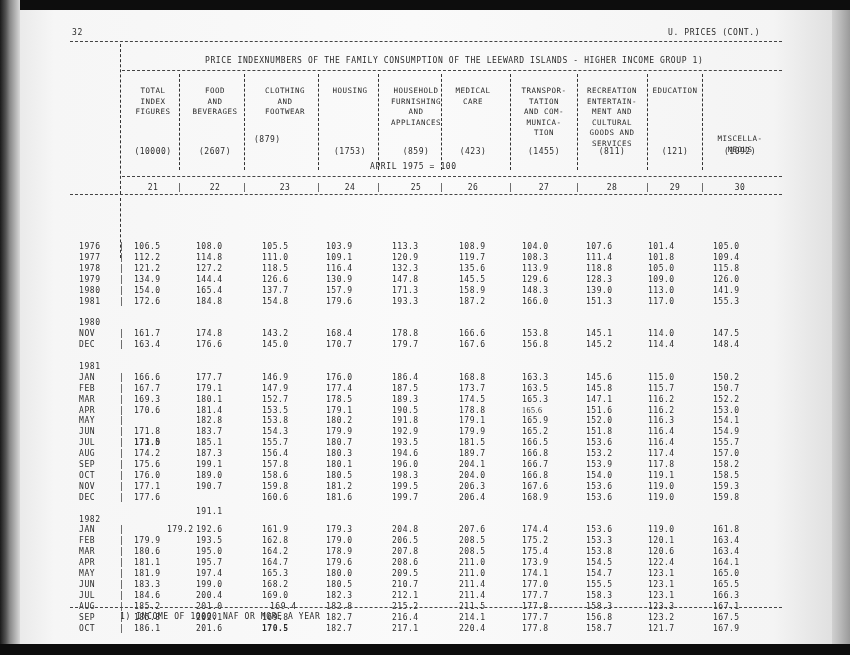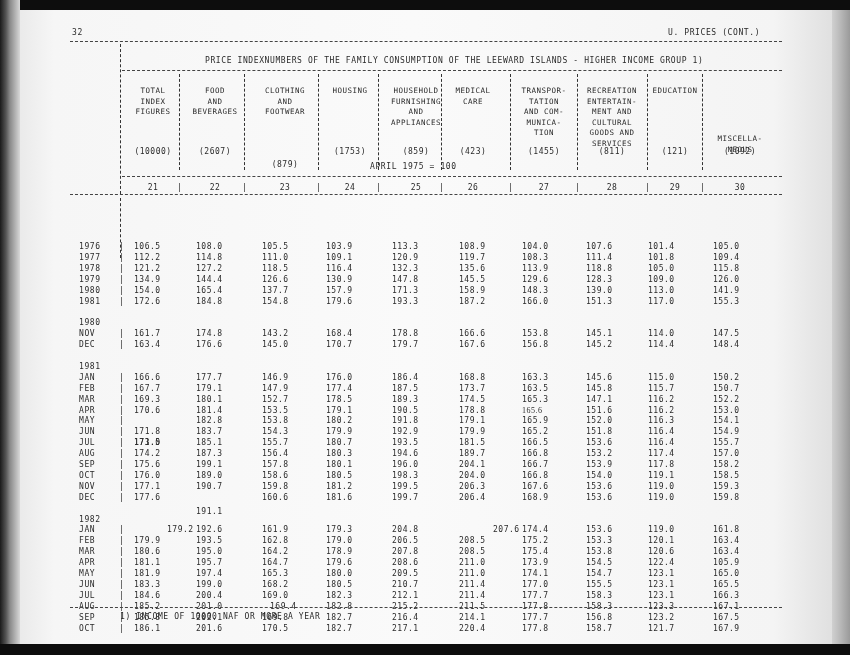--- a/index.html
+++ b/index.html
@@ -51,21 +51,21 @@
       <span class="num" style="left:128px;top:148px;width:50px;text-align:center;">(10000)</span>
       <span class="num" style="left:128px;top:184px;width:50px;text-align:center;">21</span>
       <div class="hdr" style="left:186px;top:86px;width:58px;">FOOD
 AND
 BEVERAGES</div>
       <span class="num" style="left:186px;top:148px;width:58px;text-align:center;">(2607)</span>
       <span class="num" style="left:186px;top:184px;width:58px;text-align:center;">22</span>
       <div class="hdr" style="left:254px;top:86px;width:62px;">CLOTHING
 AND
 FOOTWEAR</div>
-      <span class="num" style="left:254px;top:161px;width:62px;text-align:center;">(879)</span>
+      <span class="num" style="left:254px;top:136px;width:62px;">(879)</span>
       <span class="num" style="left:254px;top:184px;width:62px;text-align:center;">23</span>
       <div class="hdr" style="left:326px;top:86px;width:48px;">HOUSING</div>
       <span class="num" style="left:326px;top:148px;width:48px;text-align:center;">(1753)</span>
       <span class="num" style="left:326px;top:184px;width:48px;text-align:center;">24</span>
       <div class="hdr" style="left:385px;top:86px;width:62px;">HOUSEHOLD
 FURNISHING
 AND
 APPLIANCES</div>
       <span class="num" style="left:385px;top:148px;width:62px;text-align:center;">(859)</span>
       <span class="num" style="left:385px;top:184px;width:62px;text-align:center;">25</span>
@@ -399,21 +399,21 @@
       </div>
       <span class="t" style="left:79px;top:515.5px;">1982</span>
       <div>
         <span class="t" style="left:79px;top:526.4px;">JAN</span>
         <span class="pipe" style="left:119px;top:526.4px;">|</span>
         <span class="num" style="left:134px;top:526.4px;margin-left:33px;">179.2</span>
         <span class="num" style="left:196px;top:526.4px;">192.6</span>
         <span class="num" style="left:262px;top:526.4px;">161.9</span>
         <span class="num" style="left:326px;top:526.4px;">179.3</span>
         <span class="num" style="left:392px;top:526.4px;">204.8</span>
-        <span class="num" style="left:459px;top:526.4px;margin-left:34px;">207.6</span>
+        <span class="num" style="left:459px;top:526.4px;">207.6</span>
         <span class="num" style="left:522px;top:526.4px;">174.4</span>
         <span class="num" style="left:586px;top:526.4px;">153.6</span>
         <span class="num" style="left:648px;top:526.4px;">119.0</span>
         <span class="num" style="left:713px;top:526.4px;">161.8</span>
       </div>
       <div>
         <span class="t" style="left:79px;top:537.3px;">FEB</span>
         <span class="pipe" style="left:119px;top:537.3px;">|</span>
         <span class="num" style="left:134px;top:537.3px;">179.9</span>
         <span class="num" style="left:196px;top:537.3px;">193.5</span>
@@ -445,21 +445,21 @@
         <span class="pipe" style="left:119px;top:559.1px;">|</span>
         <span class="num" style="left:134px;top:559.1px;">181.1</span>
         <span class="num" style="left:196px;top:559.1px;">195.7</span>
         <span class="num" style="left:262px;top:559.1px;">164.7</span>
         <span class="num" style="left:326px;top:559.1px;">179.6</span>
         <span class="num" style="left:392px;top:559.1px;">208.6</span>
         <span class="num" style="left:459px;top:559.1px;">211.0</span>
         <span class="num" style="left:522px;top:559.1px;">173.9</span>
         <span class="num" style="left:586px;top:559.1px;">154.5</span>
         <span class="num" style="left:648px;top:559.1px;">122.4</span>
-        <span class="num" style="left:713px;top:559.1px;">105.9</span>
+        <span class="num" style="left:713px;top:559.1px;">164.1</span>
       </div>
       <div>
         <span class="t" style="left:79px;top:570.0px;">MAY</span>
         <span class="pipe" style="left:119px;top:570.0px;">|</span>
         <span class="num" style="left:134px;top:570.0px;">181.9</span>
         <span class="num" style="left:196px;top:570.0px;">197.4</span>
         <span class="num" style="left:262px;top:570.0px;">165.3</span>
         <span class="num" style="left:326px;top:570.0px;">180.0</span>
         <span class="num" style="left:392px;top:570.0px;">209.5</span>
         <span class="num" style="left:459px;top:570.0px;">211.0</span>
@@ -522,21 +522,21 @@
         <span class="num" style="left:522px;top:613.6px;">177.7</span>
         <span class="num" style="left:586px;top:613.6px;">156.8</span>
         <span class="num" style="left:648px;top:613.6px;">123.2</span>
         <span class="num" style="left:713px;top:613.6px;">167.5</span>
       </div>
       <div>
         <span class="t" style="left:79px;top:624.5px;">OCT</span>
         <span class="pipe" style="left:119px;top:624.5px;">|</span>
         <span class="num" style="left:134px;top:624.5px;">186.1</span>
         <span class="num" style="left:196px;top:624.5px;">201.6</span>
-        <span class="num" style="left:262px;top:624.5px;">170.5</span>
+        <span class="num" style="left:262px;top:624.5px;font-weight:bold;">170.5</span>
         <span class="num" style="left:326px;top:624.5px;">182.7</span>
         <span class="num" style="left:392px;top:624.5px;">217.1</span>
         <span class="num" style="left:459px;top:624.5px;">220.4</span>
         <span class="num" style="left:522px;top:624.5px;">177.8</span>
         <span class="num" style="left:586px;top:624.5px;">158.7</span>
         <span class="num" style="left:648px;top:624.5px;">121.7</span>
         <span class="num" style="left:713px;top:624.5px;">167.9</span>
       </div>
     </div>
 

